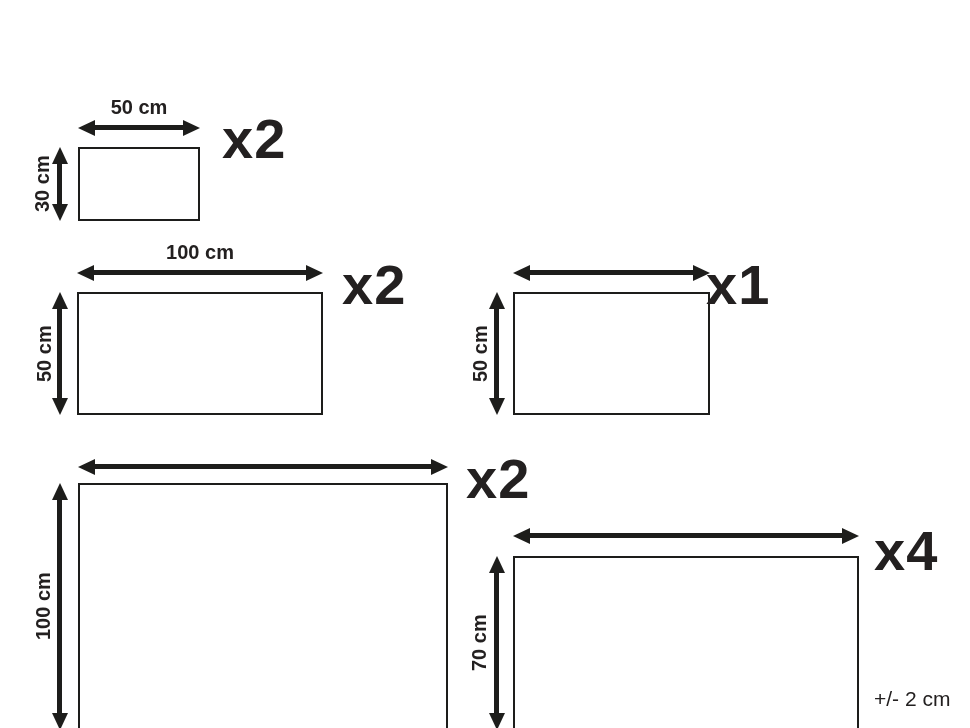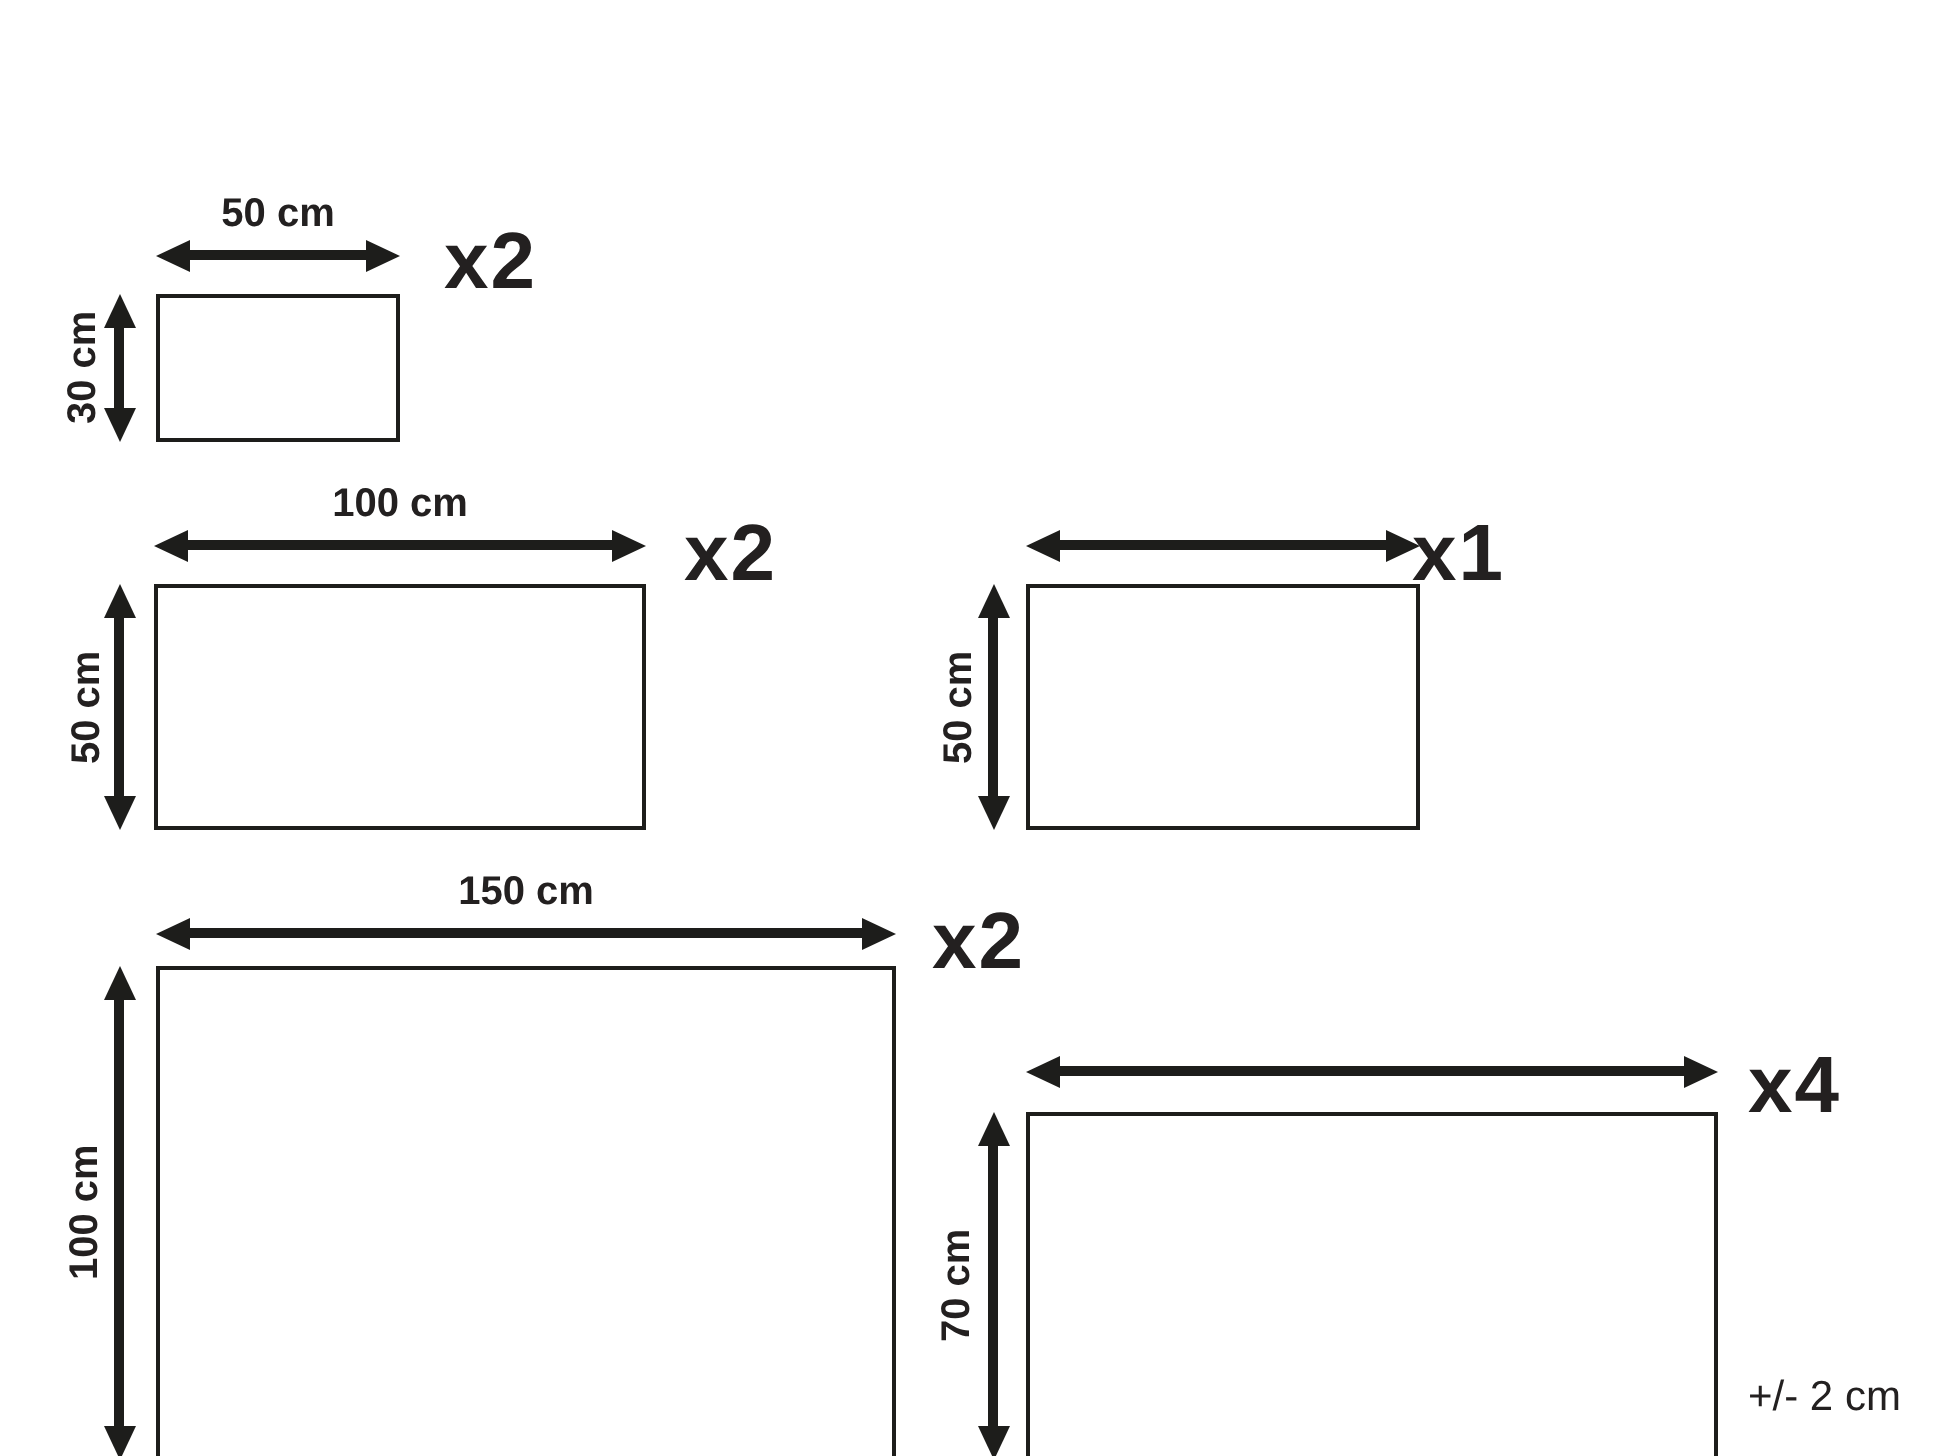--- a/index.html
+++ b/index.html
@@ -31,21 +31,21 @@
   }
   .v-arrow::before { top:0; border-bottom:17px solid #1d1d1b; }
   .v-arrow::after  { bottom:0; border-top:17px solid #1d1d1b; }
 
   .h-label { position:absolute; text-align:center; font-weight:bold; font-size:20px; line-height:22px; white-space:nowrap; }
   .v-label {
     position:absolute; display:flex; align-items:center; justify-content:center;
     writing-mode:vertical-rl; transform:rotate(180deg);
     font-weight:bold; font-size:20px; white-space:nowrap;
   }
-  .count { position:absolute; font-weight:bold; font-size:40px; line-height:1; letter-spacing:1px; }
+  .count { position:absolute; font-weight:bold; font-size:56px; line-height:1; letter-spacing:1px; }
   .tolerance { position:absolute; left:874px; top:687px; font-weight:normal; font-size:21px; white-space:nowrap; }
 
   
   .f0 .rect    { left:78px;  top:102px; width:122px; height:74px; }
   .f0 .h-arrow { left:78px;  top:75px;  width:122px; }
   .f0 .h-label { left:58px;  top:51px;  width:162px; }
   .f0 .v-arrow { left:52px;  top:102px; height:74px; }
   .f0 .v-label { left:29px;  top:102px; width:26px; height:74px; }
   .f0 .count   { left:222px; top:66px; }
 
@@ -116,21 +116,20 @@
     </div>
   <div class="v-label">50 cm</div>
   <div class="v-arrow">
       <span class="shaft"></span>
     </div>
   <div class="rect"></div>
   <div class="count">x1</div>
 </div>
 
 <div class="figure f3">
-  <div class="h-label">150 cm</div>
   <div class="h-arrow">
       <span class="shaft"></span>
     </div>
   <div class="v-label">100 cm</div>
   <div class="v-arrow">
       <span class="shaft"></span>
     </div>
   <div class="rect"></div>
   <div class="count">x2</div>
 </div>

